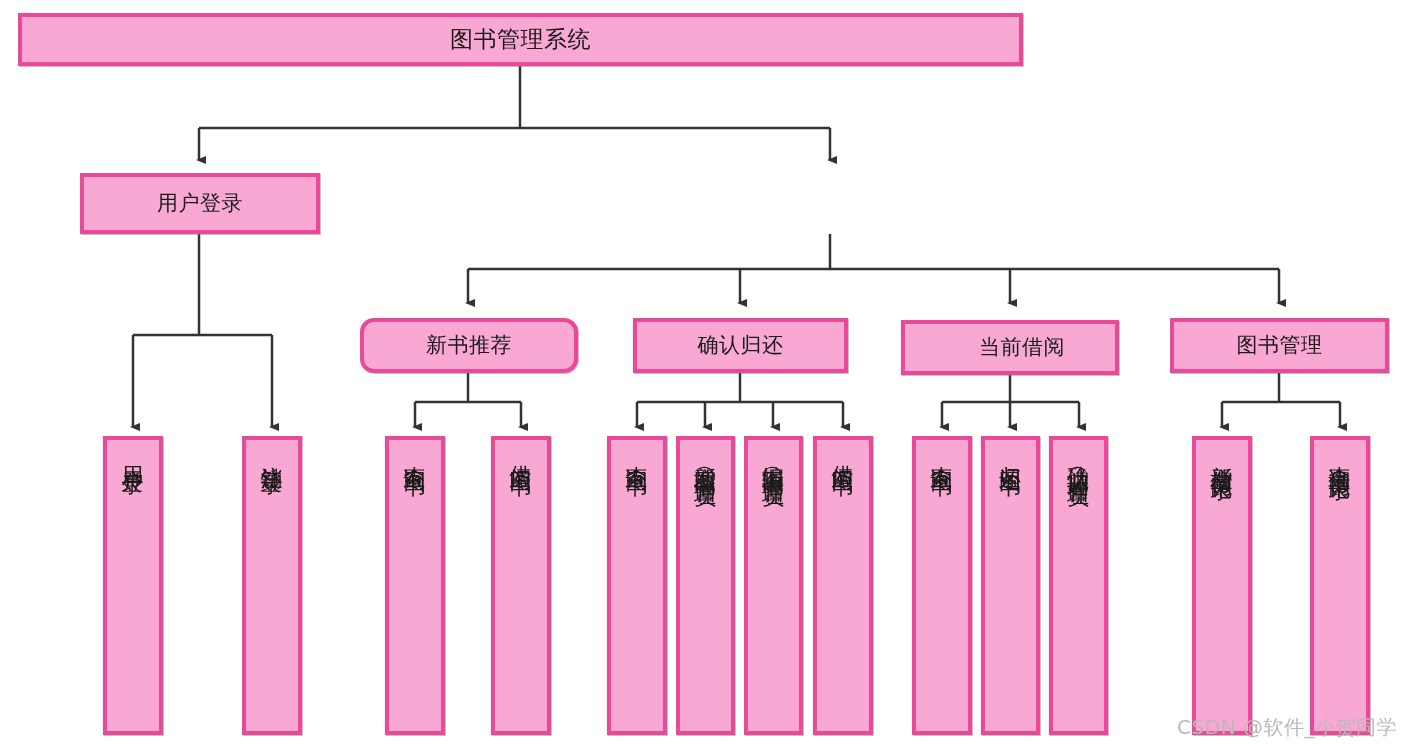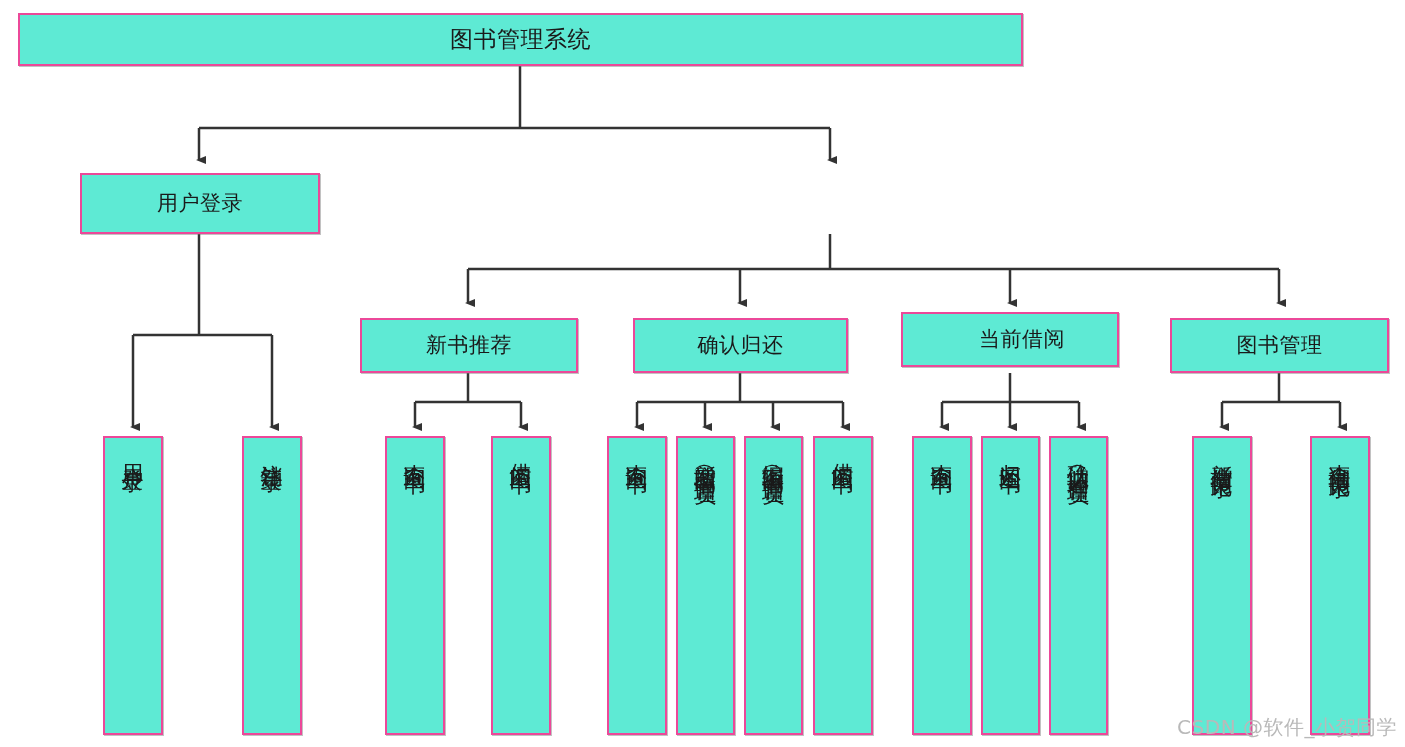--- a/index.html
+++ b/index.html
@@ -21,22 +21,22 @@
     position: absolute;
     left: 0;
     top: 0;
     width: 1405px;
     height: 747px;
     pointer-events: none;
   }
   .node {
     position: absolute;
     box-sizing: border-box;
-    border: 2px solid #ec4899;
-    background: #5eead4;
+    border: 4px solid #ec4899;
+    background: #f9a8d4;
     display: flex;
     align-items: center;
     justify-content: center;
     color: #1a1a1a;
     box-shadow: 1px 1px 0 rgba(120,120,120,0.45);
   }
   .node .label {
     display: block;
     text-align: center;
     line-height: 1.22;
@@ -130,27 +130,27 @@
   </svg>
 
   <div class="node horiz root" style="left:18px; top:13px; width:1005px; height:53px;">
     <span class="label">图书管理系统</span>
   </div>
 
   <div class="node horiz" style="left:80px; top:173px; width:240px; height:61px;">
     <span class="label">用户登录</span>
   </div>
 
-  <div class="node horiz" style="left:360px; top:318px; width:218px; height:55px;">
+  <div class="node horiz" style="left:360px; top:318px; width:218px; height:55px;border-radius:14px;">
     <span class="label">新书推荐</span>
   </div>
   <div class="node horiz" style="left:633px; top:318px; width:215px; height:55px;">
     <span class="label">确认归还</span>
   </div>
-  <div class="node horiz" style="left:901px; top:312px; width:218px; height:55px;padding-left:24px;">
+  <div class="node horiz" style="left:901px; top:320px; width:218px; height:55px;padding-left:24px;">
     <span class="label">当前借阅</span>
   </div>
   <div class="node horiz" style="left:1170px; top:318px; width:219px; height:55px;">
     <span class="label">图书管理</span>
   </div>
 
   <div class="node vert" style="left:103px; top:436px; width:60px; height:299px;">
     <span class="label">用户登录</span>
   </div>
   <div class="node vert" style="left:242px; top:436px; width:60px; height:299px;">

